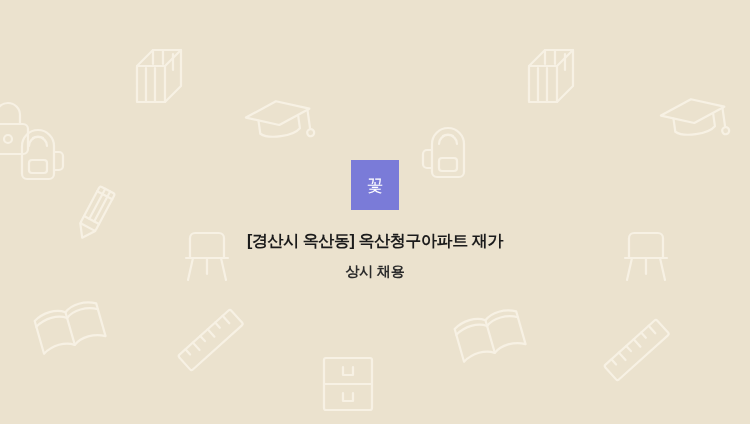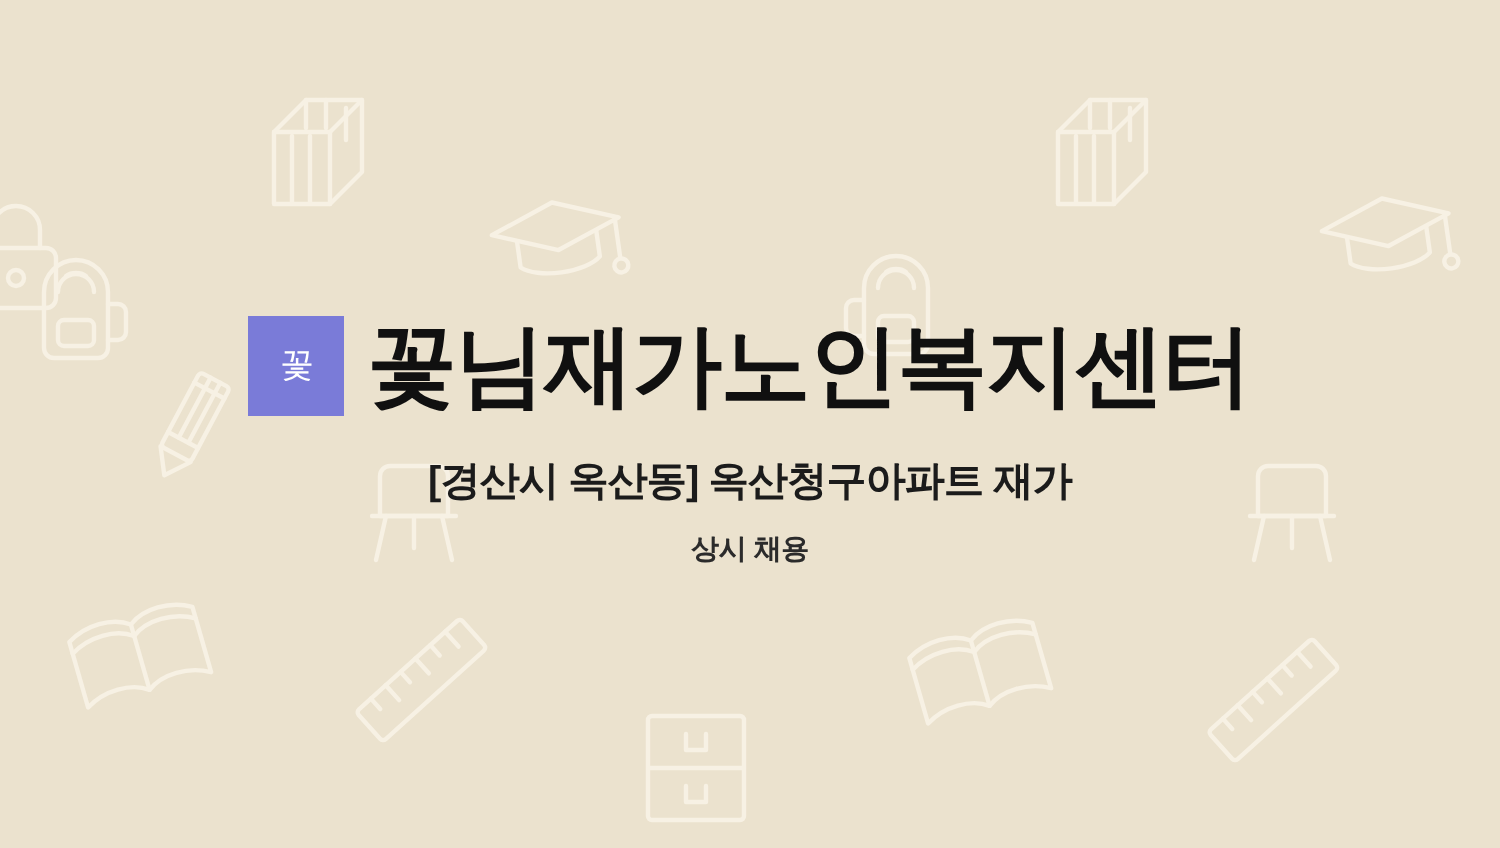--- a/index.html
+++ b/index.html
@@ -78,21 +78,21 @@
   #org-title {
     font-size: 45px;
     font-weight: 700;
     color: #101010;
     line-height: 1.0;
     letter-spacing: -0.8px;
     white-space: nowrap;
   }
   #subtitle-line {
     margin-top: 21px;
-    font-size: 20px;
+    font-size: 16px;
     font-weight: 700;
     color: #1b1b1b;
     line-height: 1.2;
     letter-spacing: -0.4px;
     white-space: nowrap;
     text-align: center;
   }
   #status-line {
     margin-top: 13px;
     font-size: 14px;
@@ -238,21 +238,20 @@
 
     </svg>
   </div>
 
   <div id="content">
 
     <div id="title-row">
       <div id="logo-badge">
         <span id="logo-badge-text">꽃</span>
       </div>
-      <div id="org-title">꽃님재가노인복지센터</div>
     </div>
 
     <div id="subtitle-line">[경산시 옥산동] 옥산청구아파트 재가</div>
 
     <div id="status-line">상시 채용</div>
 
   </div>
 
 </div>
 

